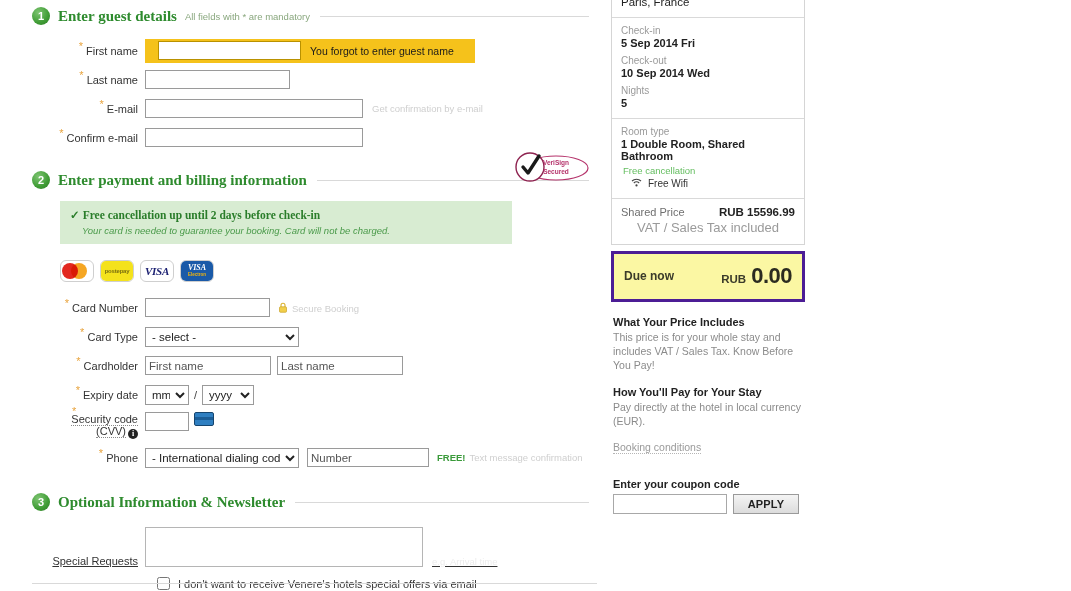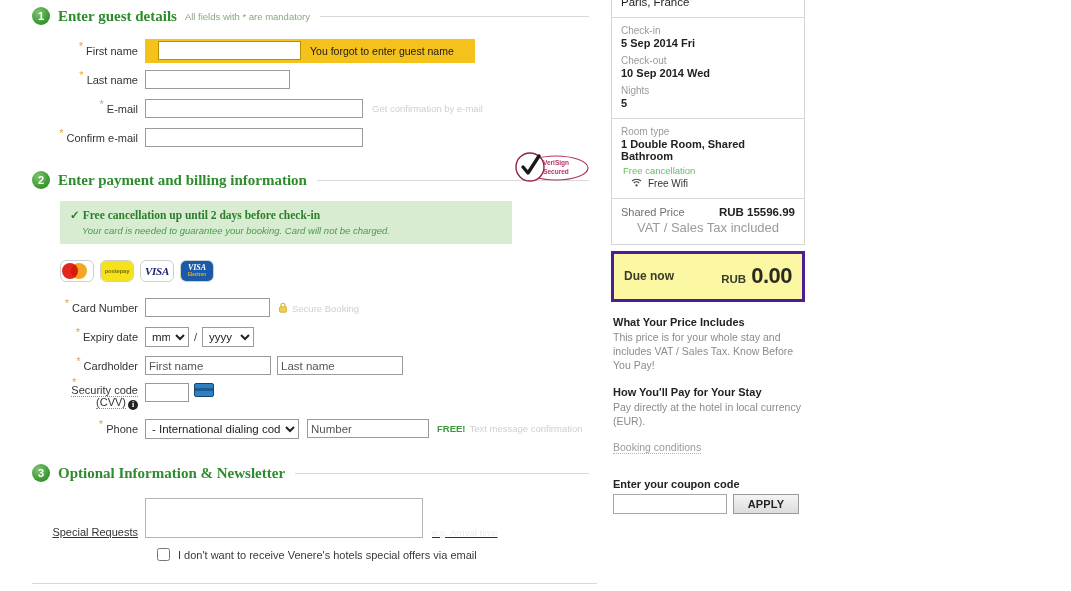--- a/index.html
+++ b/index.html
@@ -424,42 +424,51 @@
         <span class="hint" style="margin-left:8px;">
           <span class="lock-icon">
             <svg width="10" height="11" viewBox="0 0 10 11">
               <path d="M3 5 V3.2 a2 2 0 0 1 4 0 V5" fill="none" stroke="#d9b02a" stroke-width="1.1"></path>
               <rect x="1.5" y="4.8" width="7" height="5.5" rx="1" fill="#f2cf4a" stroke="#c9a228" stroke-width="0.7"></rect>
             </svg>
           </span><span>Secure Booking</span>
         </span>
       </div>
 
+      <div class="frow">
+        <div class="flabel">
+          <span class="req">*</span>
+          <span>Card Type</span>
+        </div>
+        <select style="width:154px;">
+          <option>- select -</option>
+        </select>
+      </div>
+
+      <div class="frow">
+        <div class="flabel">
+          <span class="req">*</span>
+          <span>Cardholder</span>
+        </div>
+        <input type="text" style="width: 126px;" placeholder="First name">
+        <input type="text" style="width: 126px; margin-left: 6px;" placeholder="Last name">
+      </div>
 
       <div class="frow">
         <div class="flabel">
           <span class="req">*</span>
           <span>Expiry date</span>
         </div>
         <select style="width:44px;">
           <option>mm</option>
         </select>
         <span style="margin:0 5px; color:#444;">/</span>
         <select style="width:52px;">
           <option>yyyy</option>
         </select>
-      </div>
-
-      <div class="frow">
-        <div class="flabel">
-          <span class="req">*</span>
-          <span>Cardholder</span>
-        </div>
-        <input type="text" style="width: 126px;" placeholder="First name">
-        <input type="text" style="width: 126px; margin-left: 6px;" placeholder="Last name">
       </div>
 
       <div class="frow" style="height:28px; align-items:flex-start;">
         <div class="flabel" style="line-height:12px; padding-top:1px;">
           <span class="req" style="position:absolute; left:72px; top:-1px;">*</span>
           <span class="underline-dot">Security code</span><br>
           <span class="underline-dot">(CVV)</span><span class="info-dot">i</span>
         </div>
         <input type="text" style="width: 44px;" value="">
         <span class="cvv-card"></span>

